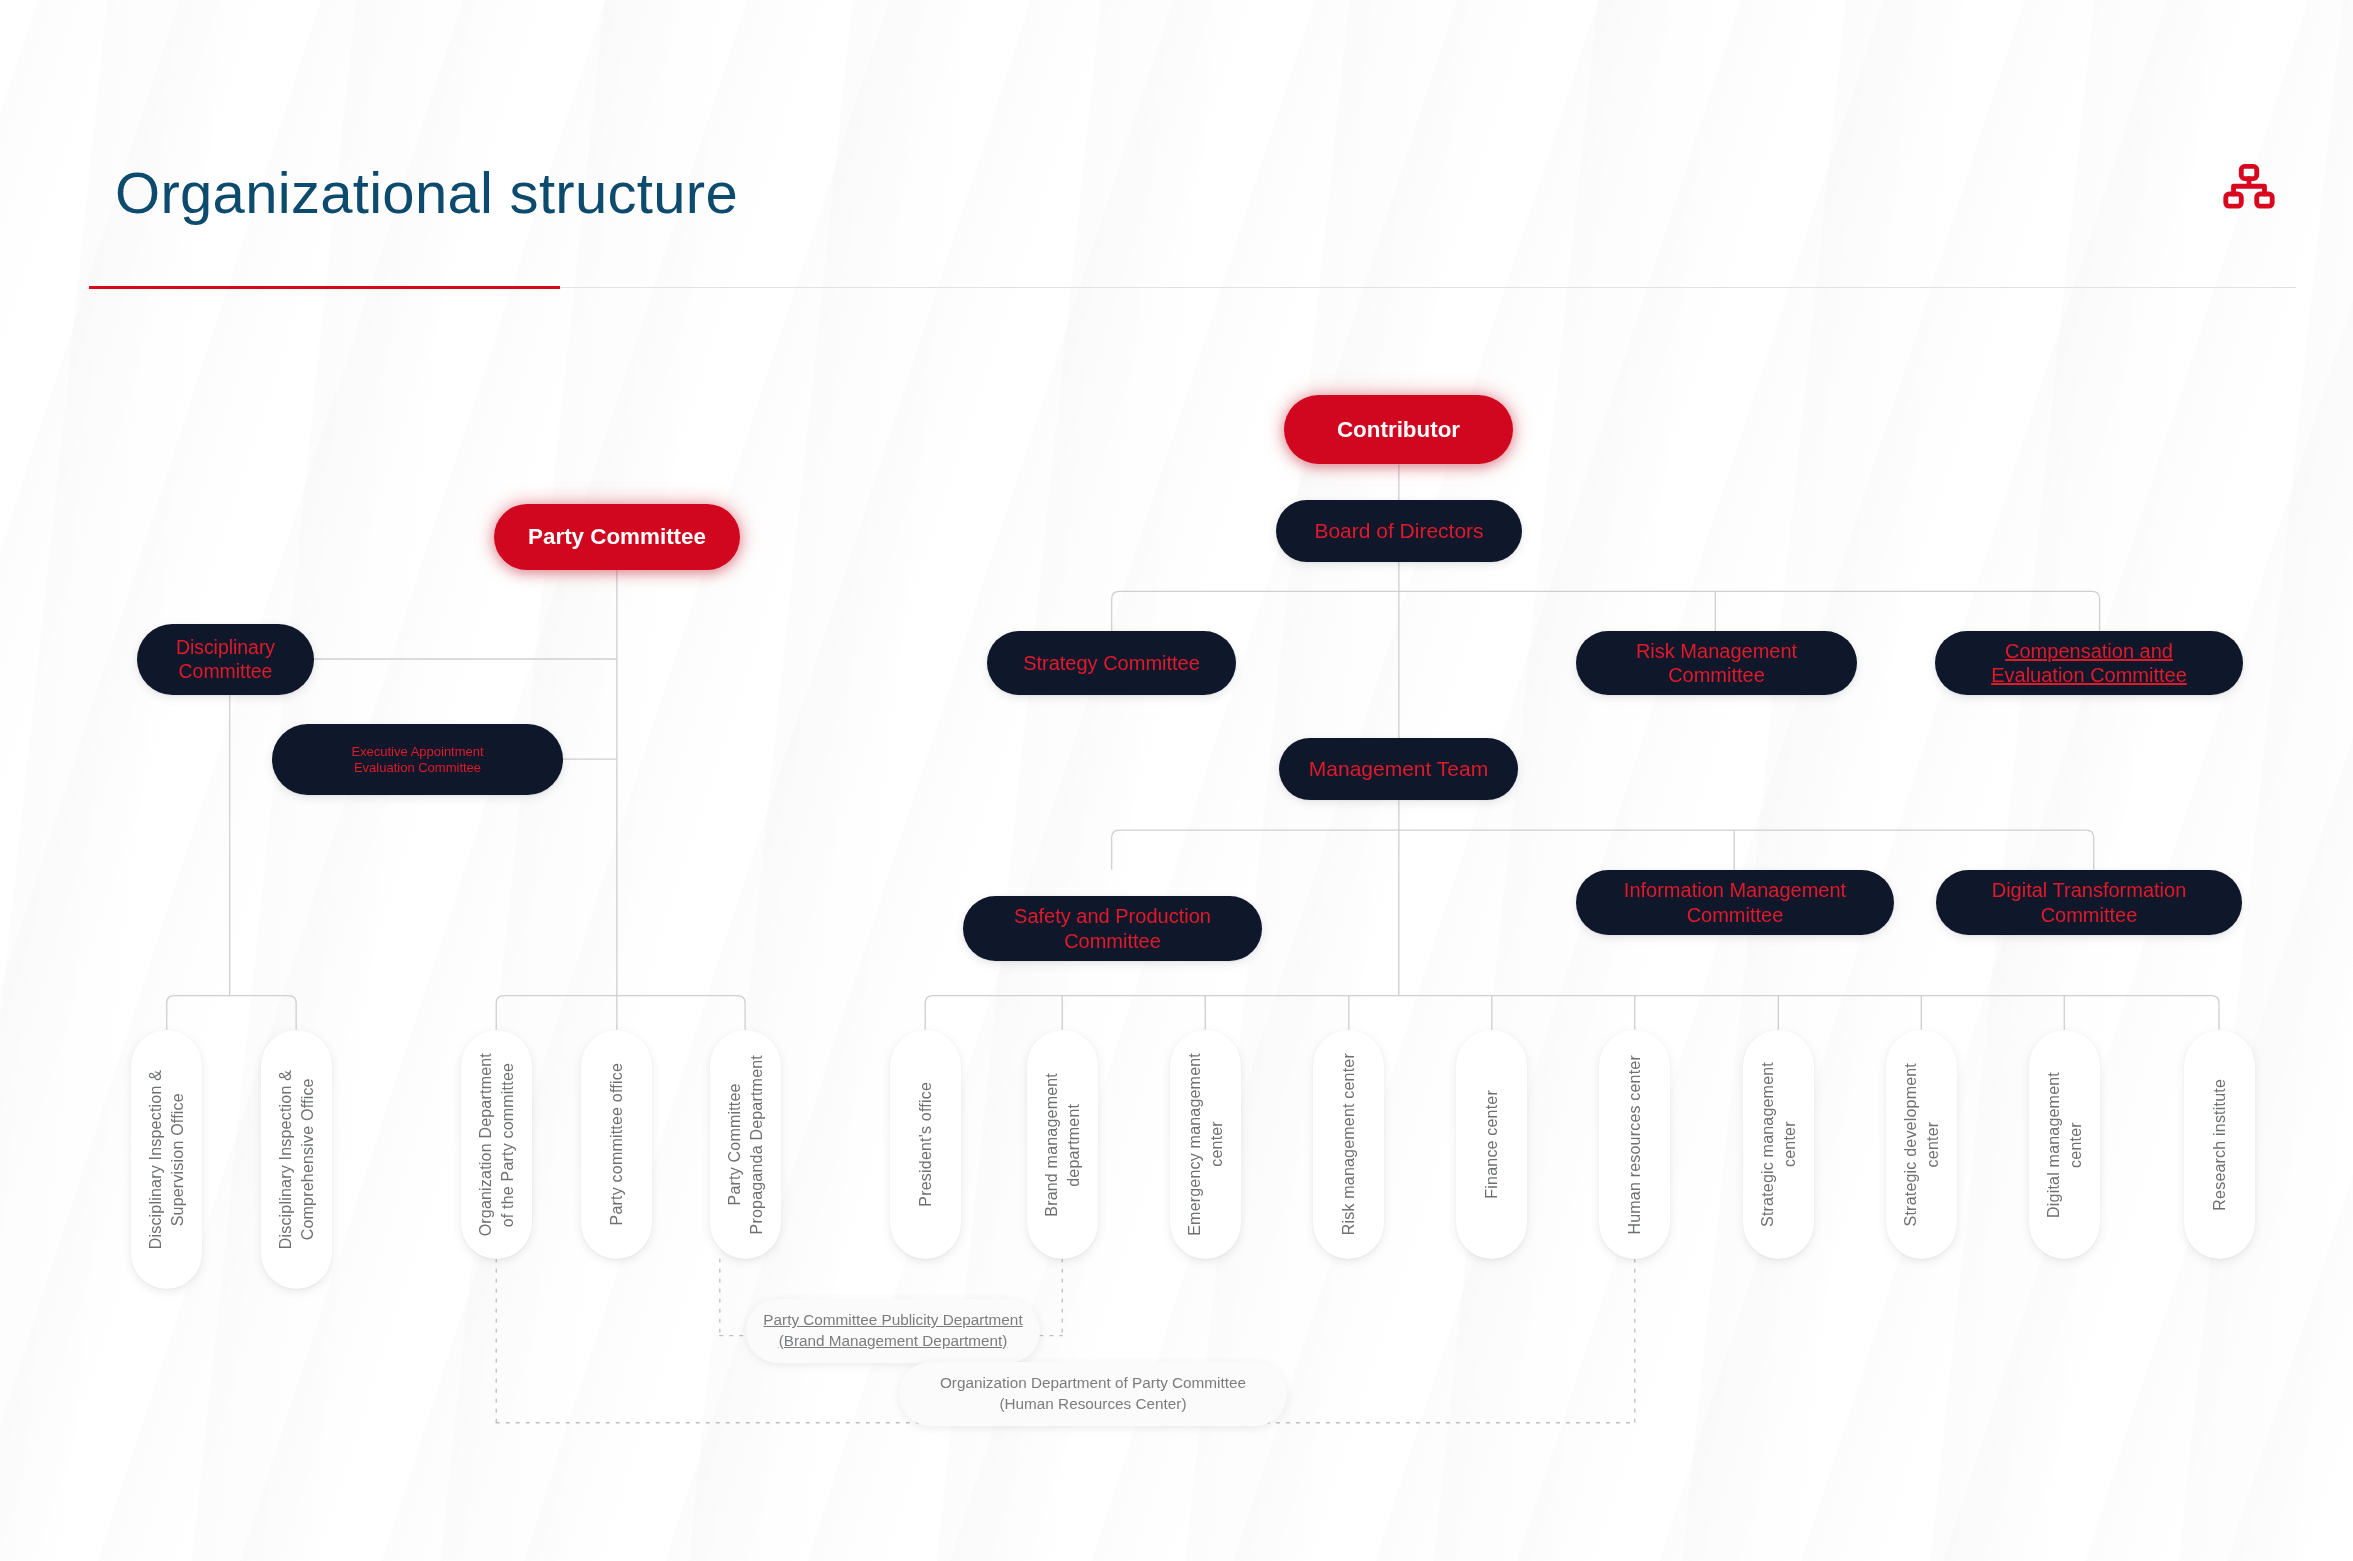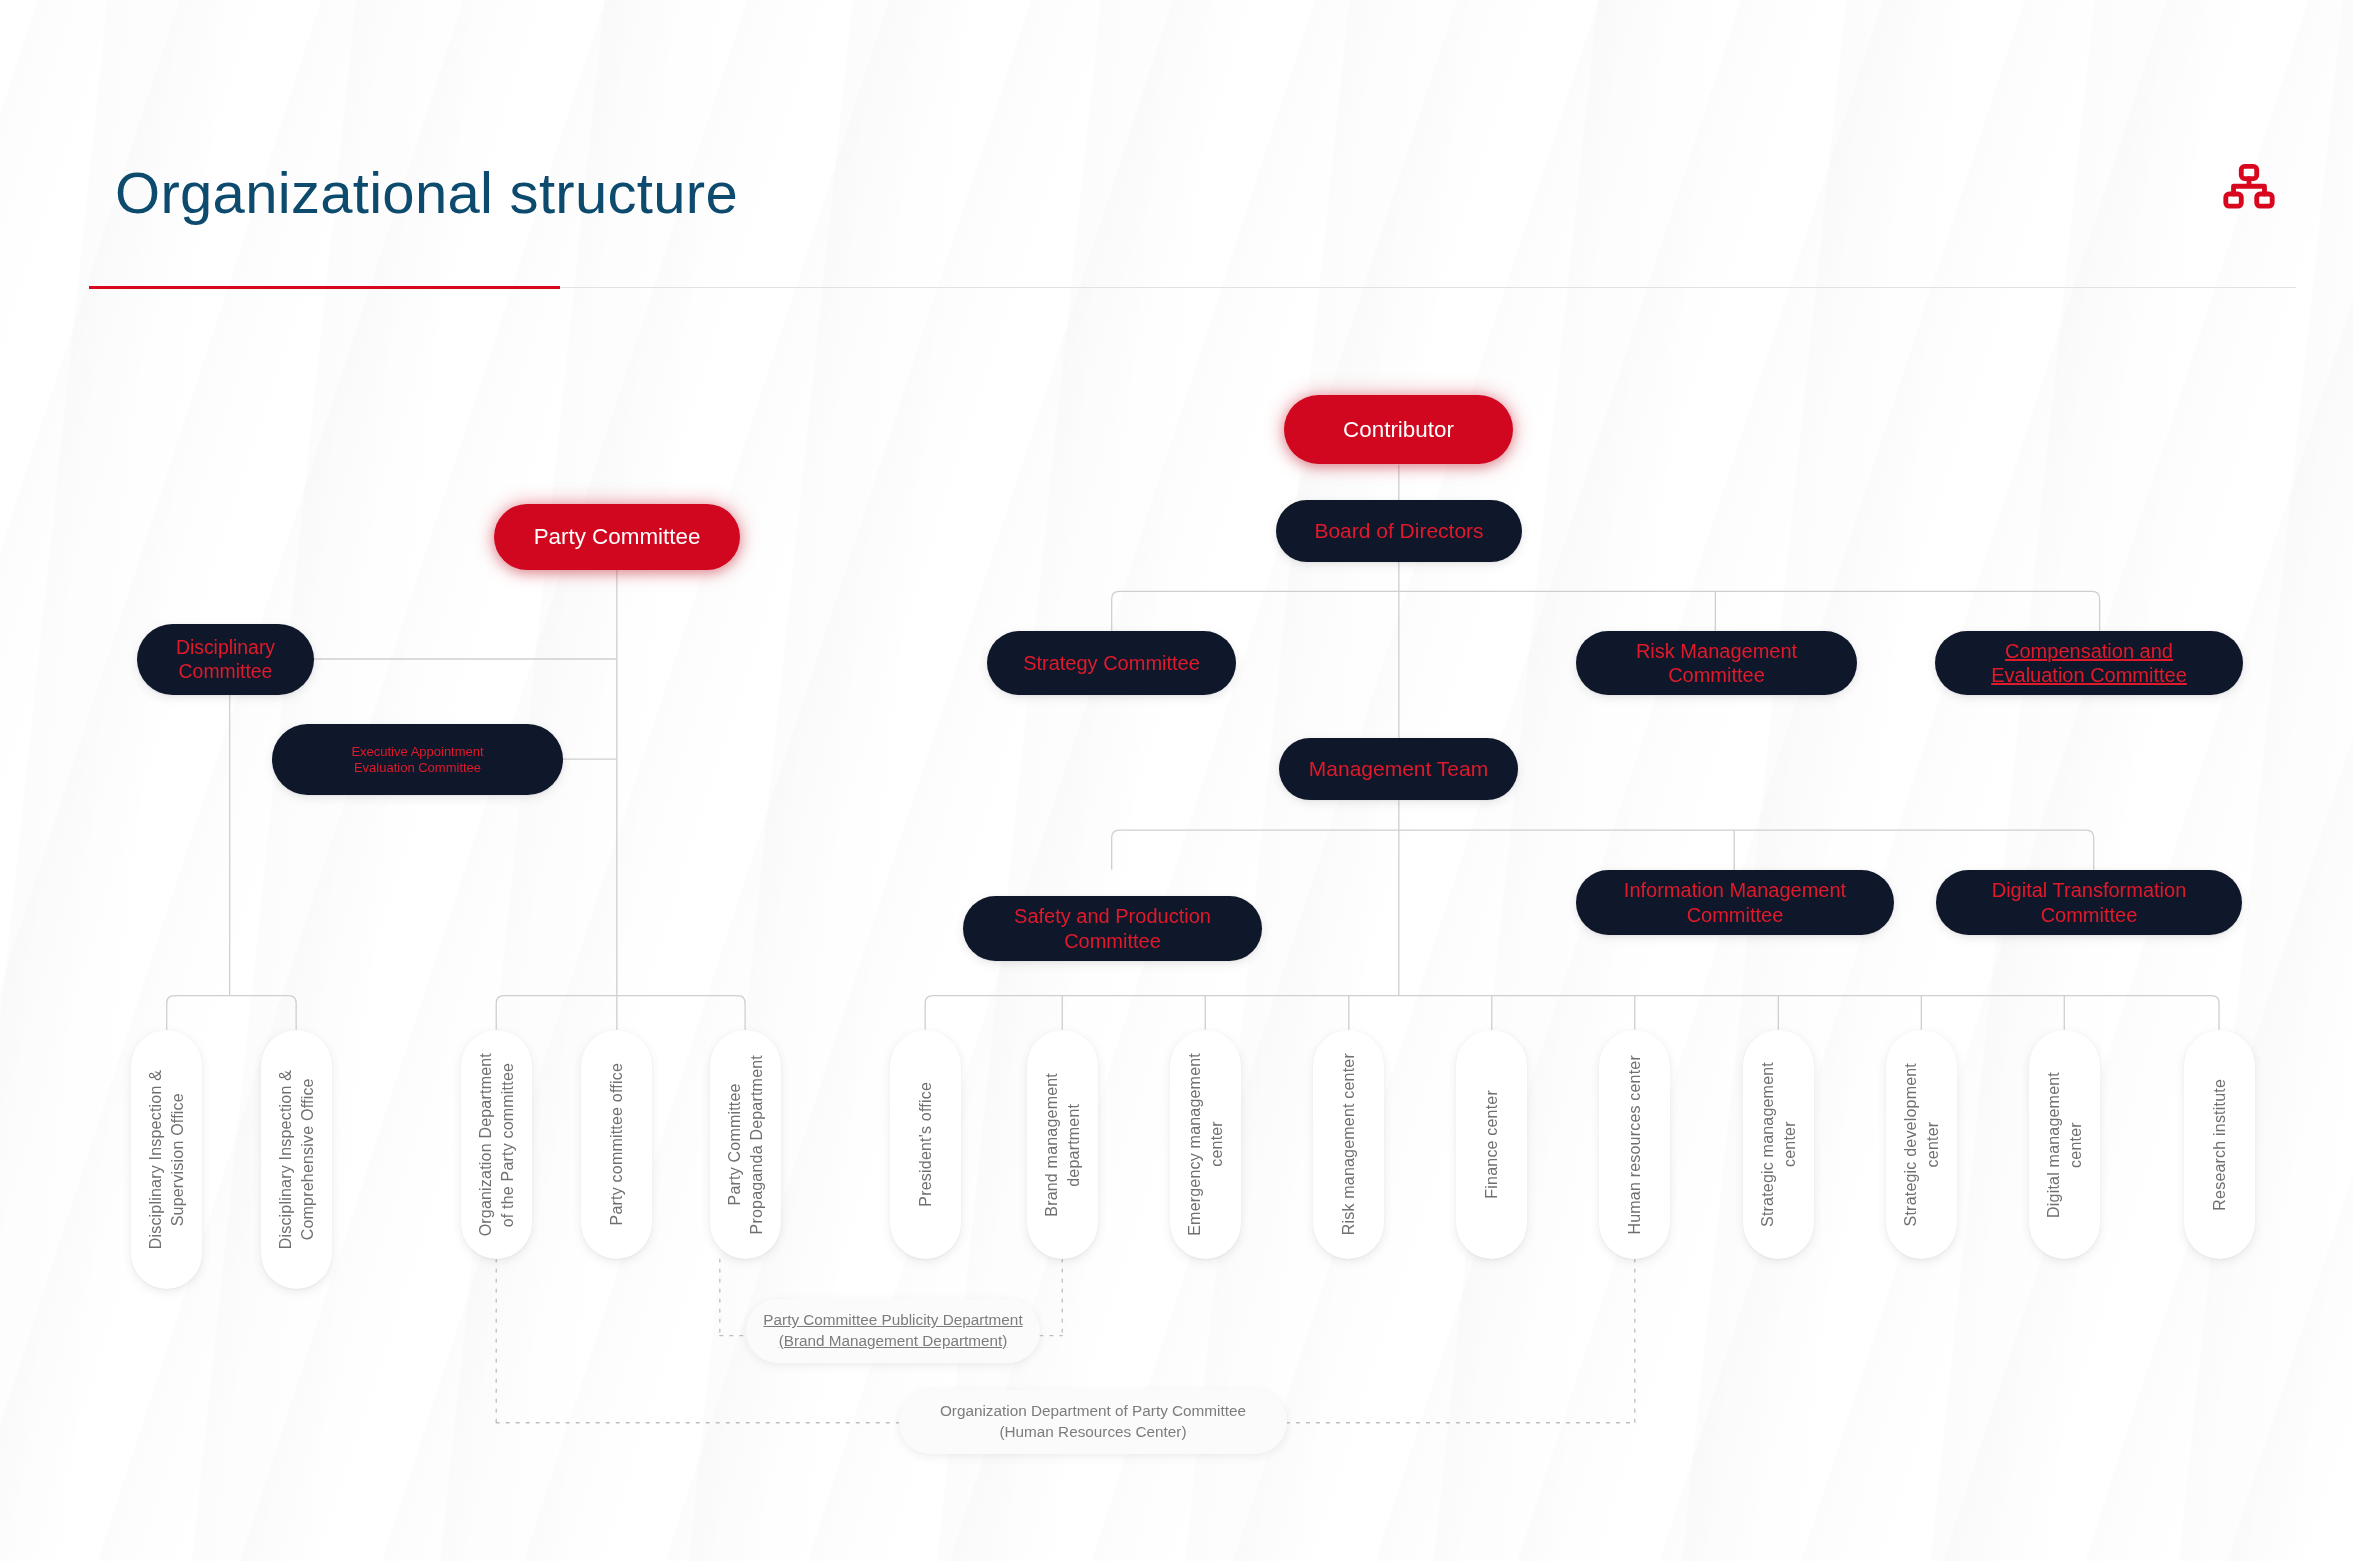--- a/index.html
+++ b/index.html
@@ -75,21 +75,21 @@
     align-items: center;
     justify-content: center;
     text-align: center;
     color: #e01a2b;
     line-height: 1.22;
     z-index: 5;
   }
   .node.primary {
     background: #d0071e;
     color: #ffffff;
-    font-weight: normal;
+    font-weight: bold;
     box-shadow: 0 0 20px rgba(216,20,40,0.42), 0 3.5px 10.6px rgba(150,10,25,0.25);
   }
   .node .label { padding: 0 14px; }
 
   
   .leaf {
     position: absolute;
     background: #ffffff;
     border-radius: 588px;
     box-shadow: 0 2.9px 9.4px rgba(80,80,90,0.11), 0 0.6px 1.8px rgba(80,80,90,0.07);
@@ -311,17 +311,17 @@
 </div>
 <div class="leaf" style="left:2184px; top:1030px; width:71px; height:229px;">
   <span class="vlabel">Research institute</span>
 </div>
 
 <div class="dashed-node" style="left:746px; top:1299px; width:294px; height:64px;text-decoration:underline;">
   <span>Party Committee Publicity Department
 (Brand Management Department)</span>
 </div>
 
-<div class="dashed-node" style="left:899px; top:1390px; width:388px; height:64px;">
+<div class="dashed-node" style="left:899px; top:1362px; width:388px; height:64px;">
   <span>Organization Department of Party Committee
 (Human Resources Center)</span>
 </div>
 
 
 </body></html>

